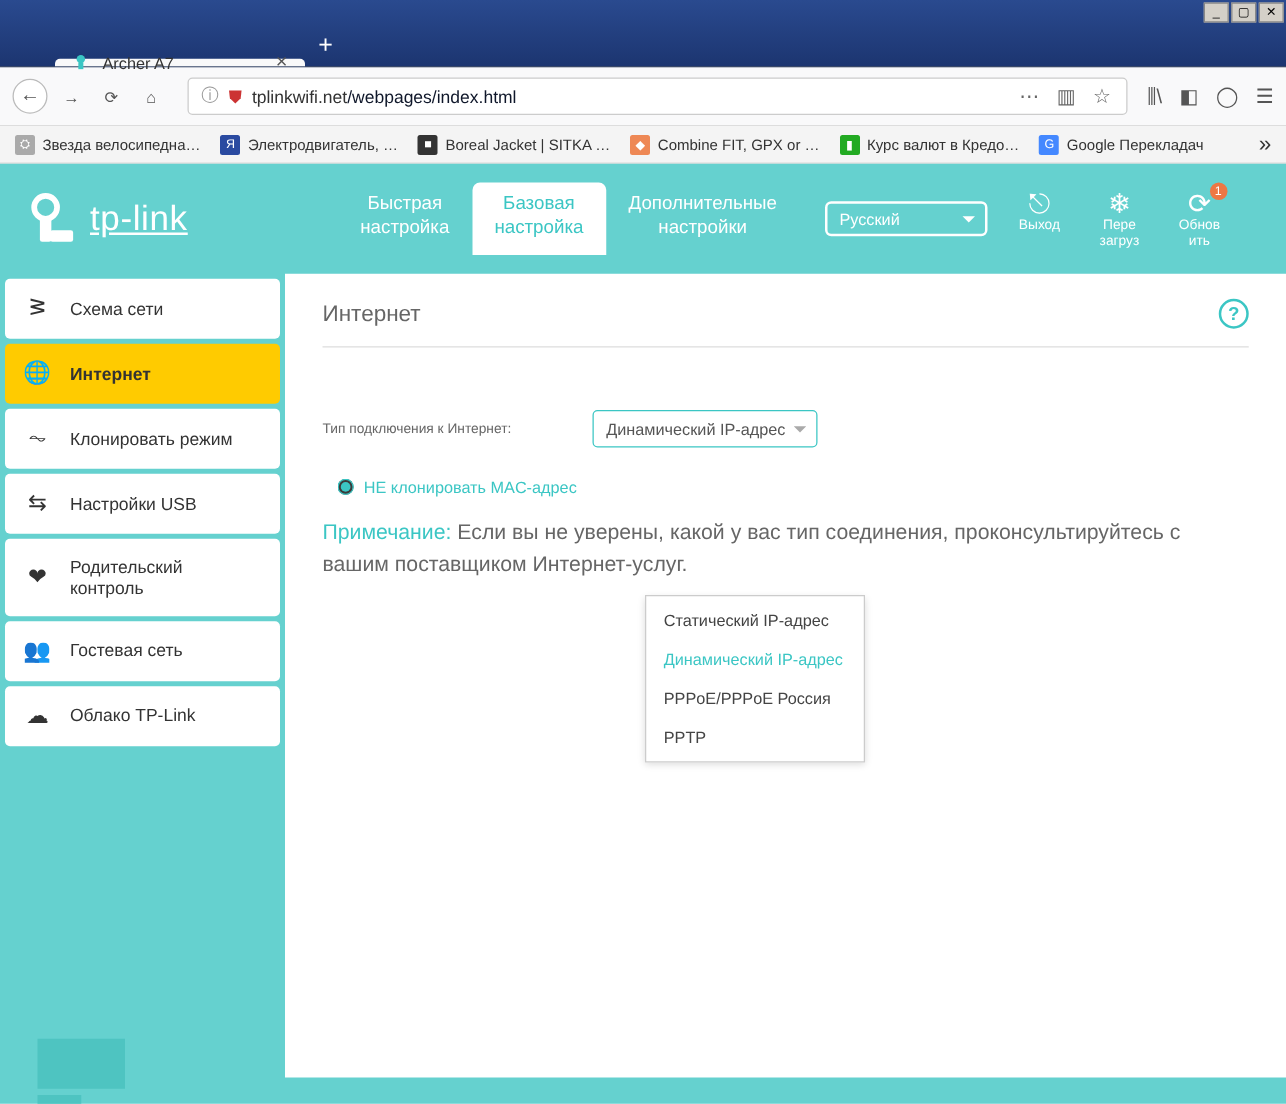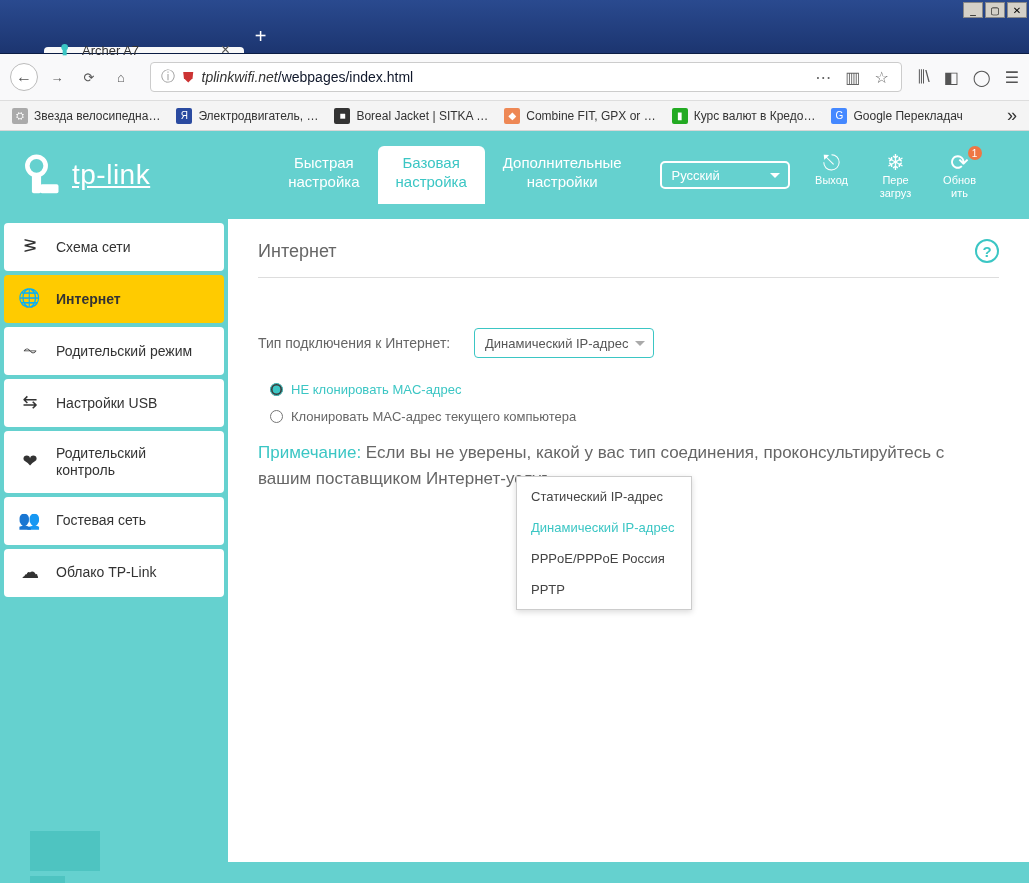--- a/index.html
+++ b/index.html
@@ -14,21 +14,21 @@
 .browser-tab { background: #f9f9f9; color: #333; display: flex; align-items: center; gap: 8px; padding: 0 14px; font-size: 13px; border-top-left-radius: 4px; border-top-right-radius: 4px; min-width: 200px; position: relative; margin-top: 27px; }
 .browser-tab .favicon { width: 16px; height: 16px; color: #3bc6c4; }
 .browser-tab .close { font-size: 16px; color: #555; margin-left: auto; cursor: pointer; }
 .new-tab { width: 33px; display: flex; align-items: center; justify-content: center; color: #fff; font-size: 20px; cursor: pointer; }
 
 
 .toolbar { display: flex; align-items: center; padding: 8px 10px; background: #f9f9fa; border-bottom: 1px solid #ddd; gap: 6px; }
 .toolbar .nav-btn { width: 28px; height: 28px; border-radius: 14px; border: 1px solid #bbb; display: flex; align-items: center; justify-content: center; background: #fff; font-size: 16px; color: #555; cursor: pointer; }
 .toolbar .icon-btn { width: 26px; height: 26px; display: flex; align-items: center; justify-content: center; color: #555; cursor: pointer; }
 .address-bar { flex: 1; margin: 0 10px; height: 30px; border: 1px solid #ccc; border-radius: 4px; display: flex; align-items: center; padding: 0 10px; background: #fff; font-size: 14px; color: #999; gap: 8px; }
-.address-bar .url-host { color: #333; font-style: italic; }
+.address-bar .url-host { color: #333; }
 .address-bar .url-rest { color: #0f172a; }
 .addr-icons { margin-left: auto; display: flex; align-items: center; gap: 12px; color: #666; letter-spacing: 2px; font-size: 16px; }
 .right-icons { display: flex; gap: 14px; align-items: center; color: #555; font-size: 16px; }
 
 
 .bookmarks { display: flex; align-items: center; gap: 16px; padding: 4px 12px; background: #f4f4f4; border-bottom: 1px solid #d7d7d7; font-size: 12px; color: #333; overflow: hidden; white-space: nowrap; }
 .bookmarks .bm { display: flex; align-items: center; gap: 6px; cursor: pointer; }
 .bookmarks .bm .bm-icon { width: 16px; height: 16px; display: inline-flex; align-items: center; justify-content: center; border-radius: 2px; font-size: 10px; color: #fff; }
 .bm-more { margin-left: auto; font-size: 18px; cursor: pointer; }
 
@@ -58,21 +58,21 @@
 .sidebar { width: 228px; padding: 4px; display: flex; flex-direction: column; gap: 4px; }
 .sb-item { background: #fff; border-radius: 4px; padding: 14px 16px; display: flex; align-items: center; gap: 16px; font-size: 14px; color: #333; cursor: pointer; line-height: 1.2; }
 .sb-item.active { background: #ffcb00; color: #333; font-weight: bold; }
 .sb-item .sb-icon { width: 20px; height: 20px; display: flex; align-items: center; justify-content: center; font-size: 18px; color: #333; flex-shrink: 0; }
 
 .content { flex: 1; padding: 20px 30px; position: relative; background: #fff; margin-top:0px;}
 .section-title { font-size: 18px; color: #666; padding-bottom: 14px; border-bottom: 1px solid #ddd; display: flex; align-items: center; }
 .help-icon { margin-left: auto; width: 24px; height: 24px; border: 2px solid #3bc6c4; border-radius: 12px; color: #3bc6c4; font-size: 15px; display: flex; align-items: center; justify-content: center; font-weight: bold; cursor: pointer; }
 
 .form-row { display: flex; align-items: center; margin-top: 50px; }
-.form-label { width: 216px; color: #666; font-size: 14px; }
+.form-label { width: 216px; color: #666; font-size: 11px; }
 .dropdown { width: 180px; height: 30px; border: 1px solid #3bc6c4; border-radius: 4px; display: flex; align-items: center; padding: 0 10px; font-size: 13px; color: #555; position: relative; cursor: pointer; background: #fff; overflow: hidden; white-space: nowrap; }
 .dropdown::after { content: ""; position: absolute; right: 8px; top: 12px; border: 5px solid transparent; border-top-color: #aaa; }
 
 .dropdown-list { position: absolute; top: 345px; left: 516px; width: 176px; background: #fff; border: 1px solid #ccc; box-shadow: 0 2px 6px rgba(0,0,0,0.15); z-index: 10; padding: 4px 0; font-size: 13px; }
 .dropdown-list .opt { padding: 8px 14px; color: #444; cursor: pointer; }
 .dropdown-list .opt.sel { color: #3bc6c4; }
 
 .radios { margin-left: 12px; margin-top: 24px; }
 .radio-row { display: flex; align-items: center; gap: 8px; margin: 12px 0; font-size: 13px; color: #666; }
 .radio-row input { accent-color: #3bc6c4; }
@@ -206,21 +206,21 @@
       <div class="sb-item">
           <span class="sb-icon">ᕒ</span>
           <span>Схема сети</span>
         </div>
       <div class="sb-item active">
           <span class="sb-icon">🌐</span>
           <span>Интернет</span>
         </div>
       <div class="sb-item">
           <span class="sb-icon">⏦</span>
-          <span>Родительский режим</span>
+          <span>Клонировать режим</span>
         </div>
       <div class="sb-item">
           <span class="sb-icon">⇆</span>
           <span>Настройки USB</span>
         </div>
       <div class="sb-item">
           <span class="sb-icon">❤</span>
           <span>Родительский контроль</span>
         </div>
       <div class="sb-item">
@@ -244,24 +244,20 @@
         <div class="dropdown">
             <span>Динамический IP-адрес</span>
           </div>
       </div>
 
       <div class="radios">
         <label class="radio-row sel">
           <input type="radio" name="mac" checked="" style="">
           <span>НЕ клонировать MAC-адрес</span>
         </label>
-        <label class="radio-row">
-          <input type="radio" name="mac" style="">
-          <span>Клонировать MAC-адрес текущего компьютера</span>
-        </label>
       </div>
 
       <div class="note">
         <b>Примечание:</b> <span>Если вы не уверены, какой у вас тип соединения, проконсультируйтесь с вашим поставщиком Интернет-услуг.</span>
       </div>
 
     </div>
   </div>
 
   <div class="dropdown-list">

